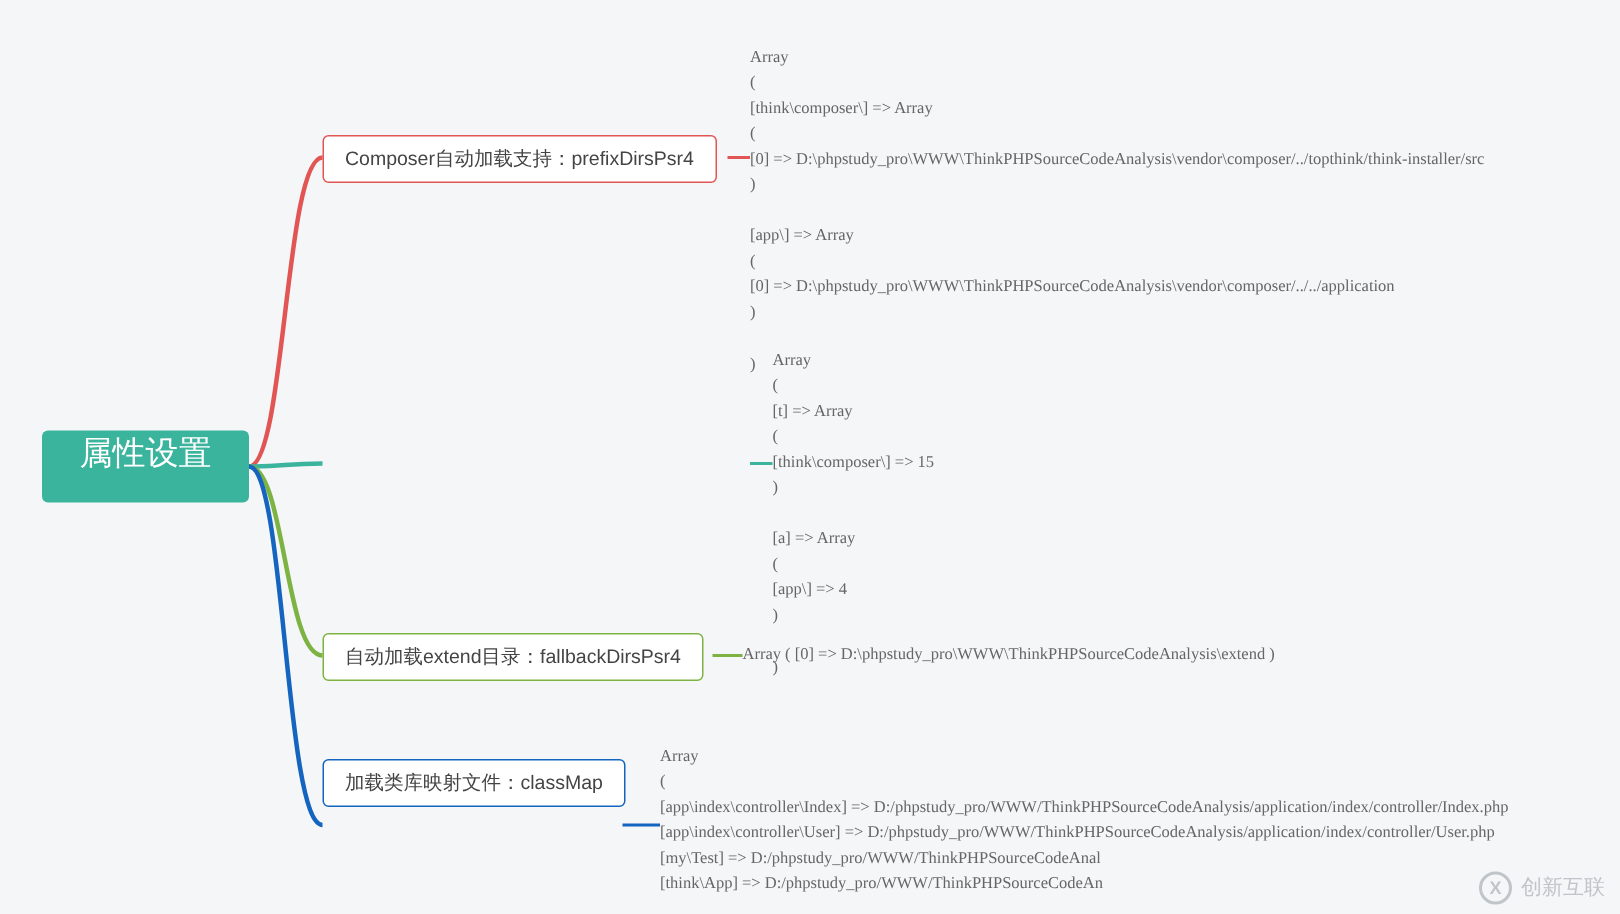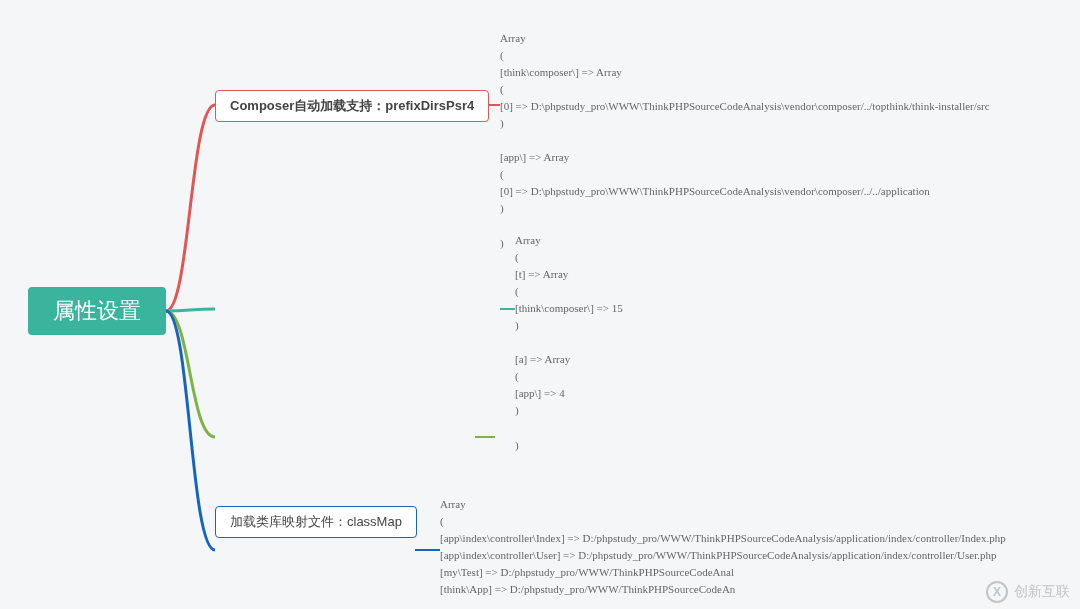--- a/index.html
+++ b/index.html
@@ -25,35 +25,35 @@
   .root-node {
     position: absolute;
     left: 28px;
     top: 287px;
     width: 138px;
     height: 48px;
     background: #3bb49d;
     color: #fff;
     font-size: 22px;
     display: flex;
-    align-items: center;
+    align-items: flex-start;
     justify-content: center;
     border-radius: 4px;
   }
   .child-node {
     position: absolute;
     border: 1px solid;
     background: #fff;
     border-radius: 4px;
     padding: 6px 14px;
     font-size: 13px;
     color: #444;
     white-space: nowrap;
   }
-  .c-red    { border-color: #e15554; font-weight: bold; }
+  .c-red    { border-color: #e15554; }
   .c-teal   { border-color: #3bb49d; }
   .c-green  { border-color: #7cb342; }
   .c-blue   { border-color: #1565c0; }
   .detail {
     position: absolute;
     font-size: 11px;
     color: #666;
     line-height: 1.55;
     white-space: pre;
     font-family: Liberation Serif, serif;
@@ -123,20 +123,24 @@
 [think\composer\] =&gt; 15
 )
 
 [a] =&gt; Array
 (
 [app\] =&gt; 4
 )
 
 )</div>
 
+  <div class="child-node c-green" style="top:422px;left:215px">
+    <span>自动加载extend目录：fallbackDirsPsr4</span>
+  </div>
+  <div class="detail" style="top:428px;left:495px">Array ( [0] =&gt; D:\phpstudy_pro\WWW\ThinkPHPSourceCodeAnalysis\extend )</div>
 
   <div class="child-node c-blue" style="top:506px;left:215px">
     <span>加载类库映射文件：classMap</span>
   </div>
   <div class="detail" style="top:496px;left:440px">Array
 (
 [app\index\controller\Index] =&gt; D:/phpstudy_pro/WWW/ThinkPHPSourceCodeAnalysis/application/index/controller/Index.php
 [app\index\controller\User] =&gt; D:/phpstudy_pro/WWW/ThinkPHPSourceCodeAnalysis/application/index/controller/User.php
 [my\Test] =&gt; D:/phpstudy_pro/WWW/ThinkPHPSourceCodeAnal
 [think\App] =&gt; D:/phpstudy_pro/WWW/ThinkPHPSourceCodeAn</div>

